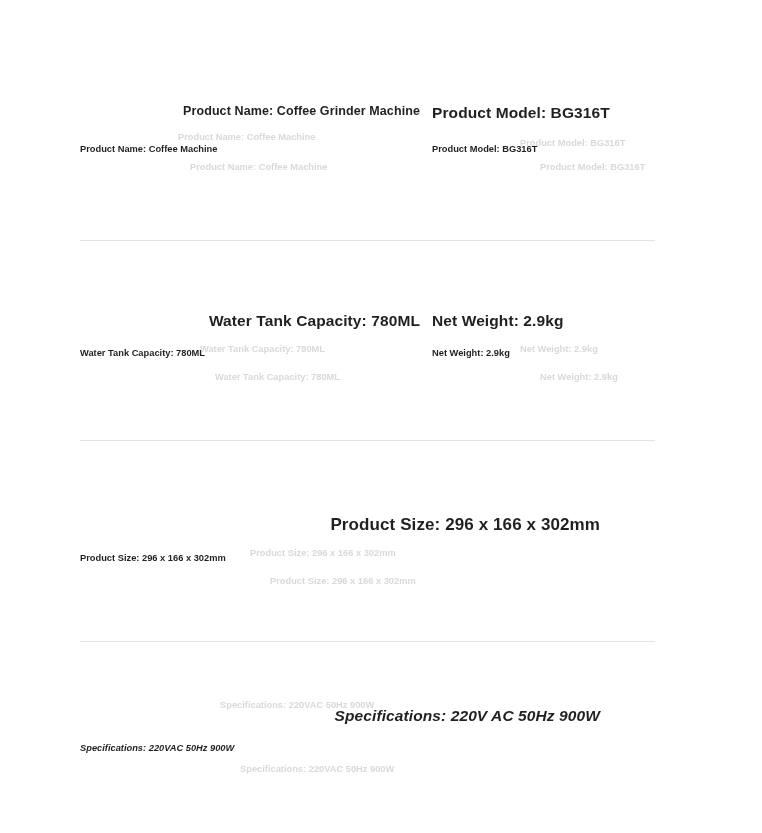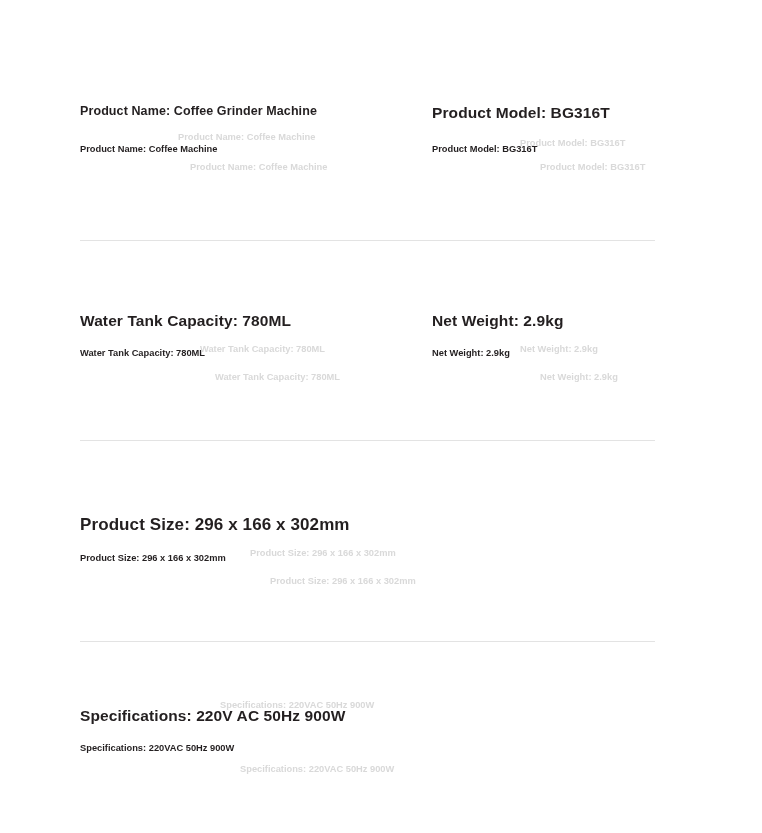--- a/index.html
+++ b/index.html
@@ -28,21 +28,21 @@
   .spec-block {
     position: absolute;
     left: 80px;
     width: 575px;
   }
 
   .col {
     position: absolute;
     top: 0;
   }
-  .col-left  { left: 0px;   width: 340px; }
+  .col-left  { left: 0px;   width: 340px; text-align: right; }
   .col-right { left: 352px; width: 223px; }
 
   
   .line-big {
     font-size: 15.5px;
     font-weight: 700;
     letter-spacing: 0.1px;
     color: #231f20;
     white-space: nowrap;
     line-height: 1.15;
@@ -148,21 +148,21 @@
       </div>
     </div>
   </div>
 
   <div class="ghost" style="left:250px; top:548px; font-size:9.3px;">Product Size: 296 x 166 x 302mm</div>
   <div class="ghost" style="left:270px; top:576px; font-size:9.3px;">Product Size: 296 x 166 x 302mm</div>
 
   <div class="rule" id="rule-3"></div>
 
   <div class="spec-block" id="block-4">
-    <div class="col col-left" style="width:520px;">
+    <div class="col col-left" style="width:520px;font-style:italic;">
       <div class="line-big">Specifications: 220V AC 50Hz 900W</div>
       <div class="sub-offset-2">
         <div class="line-small">Specifications: 220VAC 50Hz 900W</div>
       </div>
     </div>
   </div>
 
   <div class="ghost" style="left:220px; top:700px; font-size:9.3px;">Specifications: 220VAC 50Hz 900W</div>
   <div class="ghost" style="left:240px; top:764px; font-size:9.3px;">Specifications: 220VAC 50Hz 900W</div>
 

